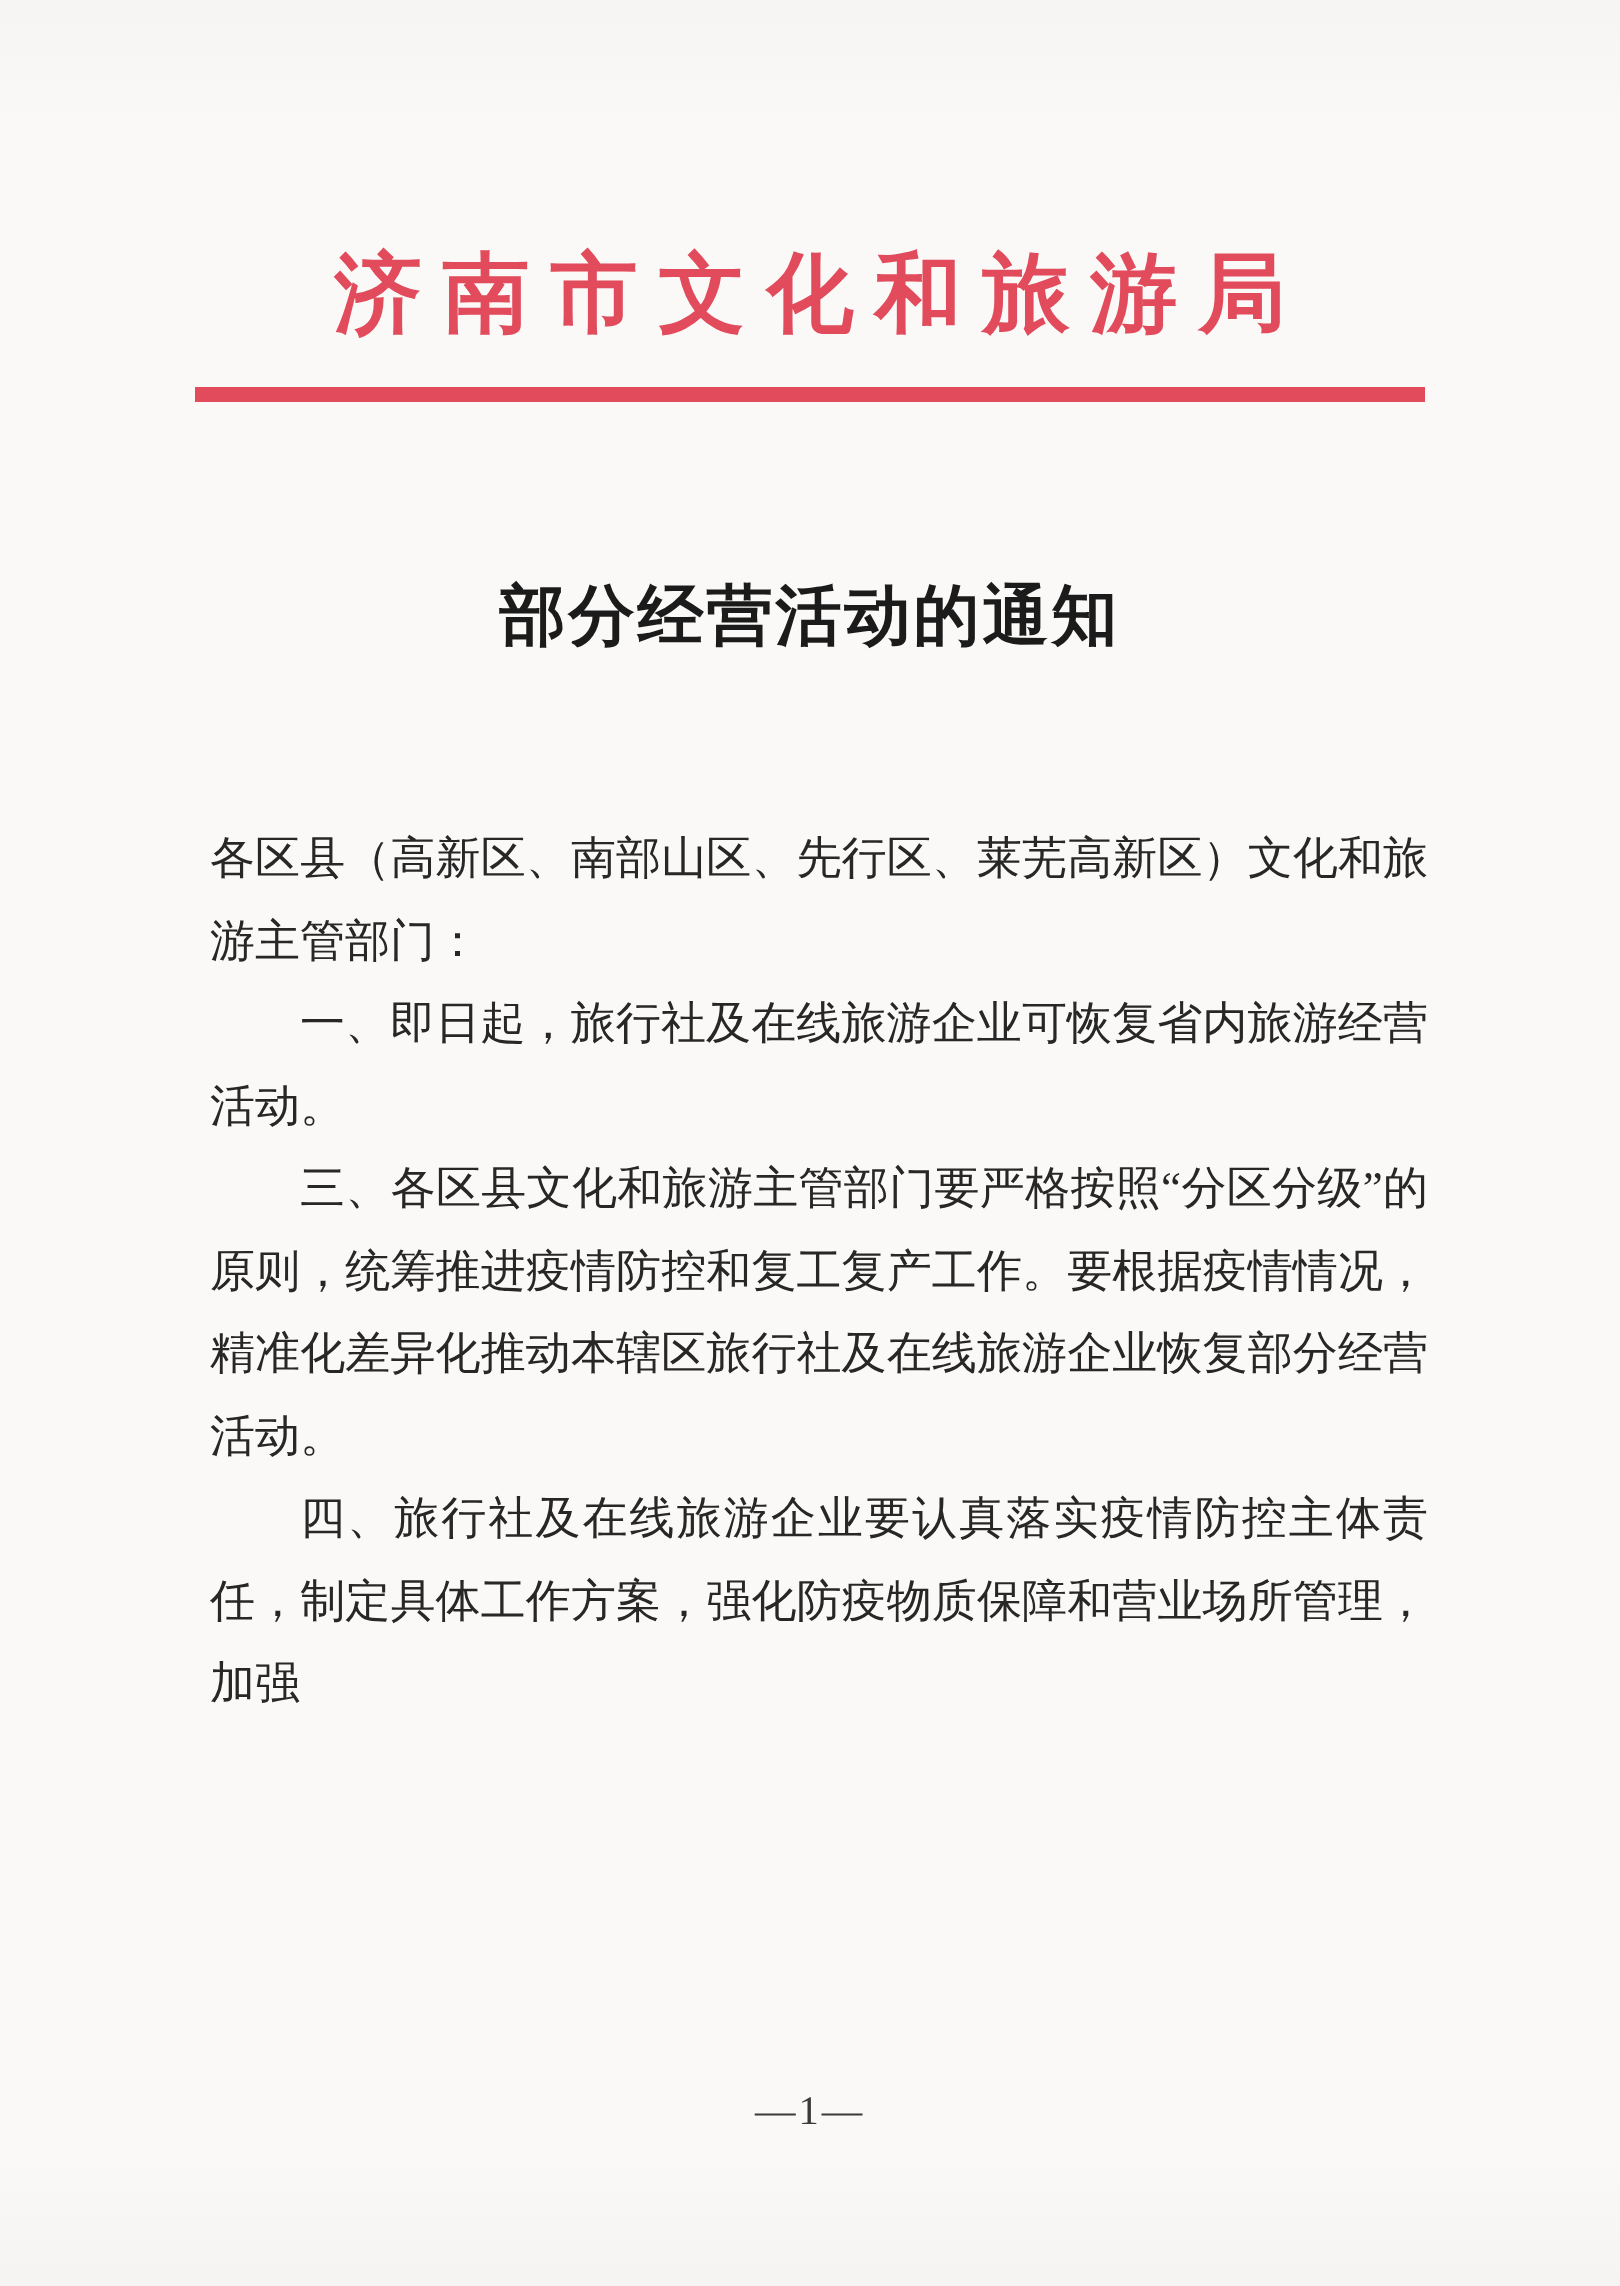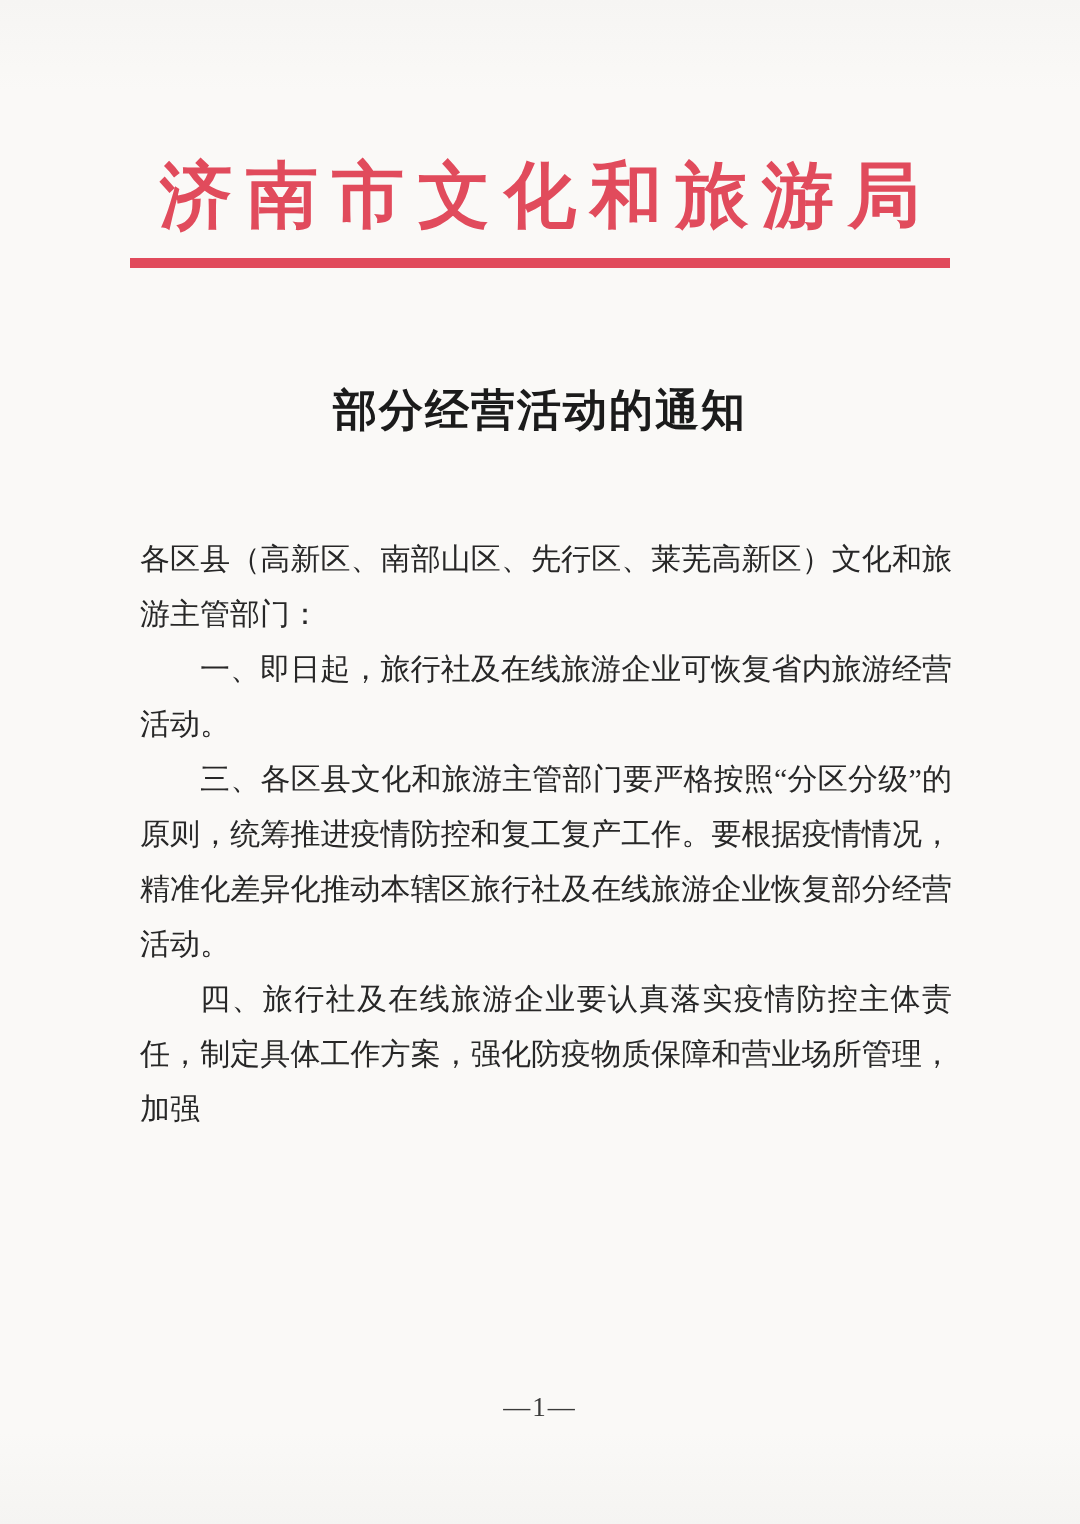--- a/index.html
+++ b/index.html
@@ -23,21 +23,21 @@
   
   .letterhead {
     position: absolute;
     top: 140px;
     left: 0;
     width: 100%;
     height: 112px;
     line-height: 112px;
     text-align: center;
     color: var(--accent);
-    font-size: 72px;
+    font-size: 58px;
     font-weight: 700;
     letter-spacing: 14px;
     padding-left: 14px; 
     white-space: nowrap;
   }
   .divider {
     position: absolute;
     top: 258px;
     left: 130px;
     width: 820px;
@@ -54,21 +54,21 @@
     text-align: center;
     color: #1b1b1b;
     font-size: 44px;
     font-weight: 700;
     line-height: 61px;
     letter-spacing: 2px;
   }
   
   .body-text {
     position: absolute;
-    top: 531px;
+    top: 545px;
     left: 140px;
     width: 812px;
     font-size: 30px;
     line-height: 55px;
     text-align: justify;
     color: var(--ink);
   }
   .body-text p { margin: 0; }
   .body-text p.indent { text-indent: 2em; }
   

